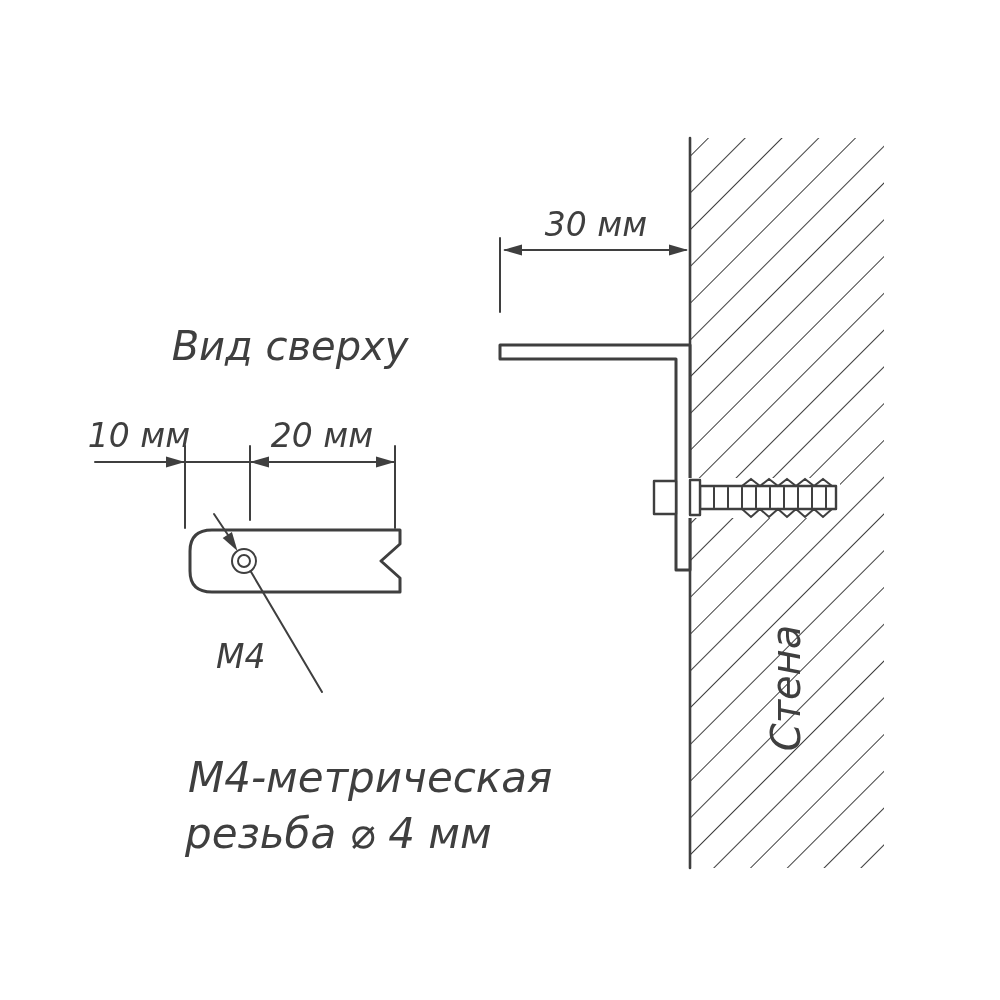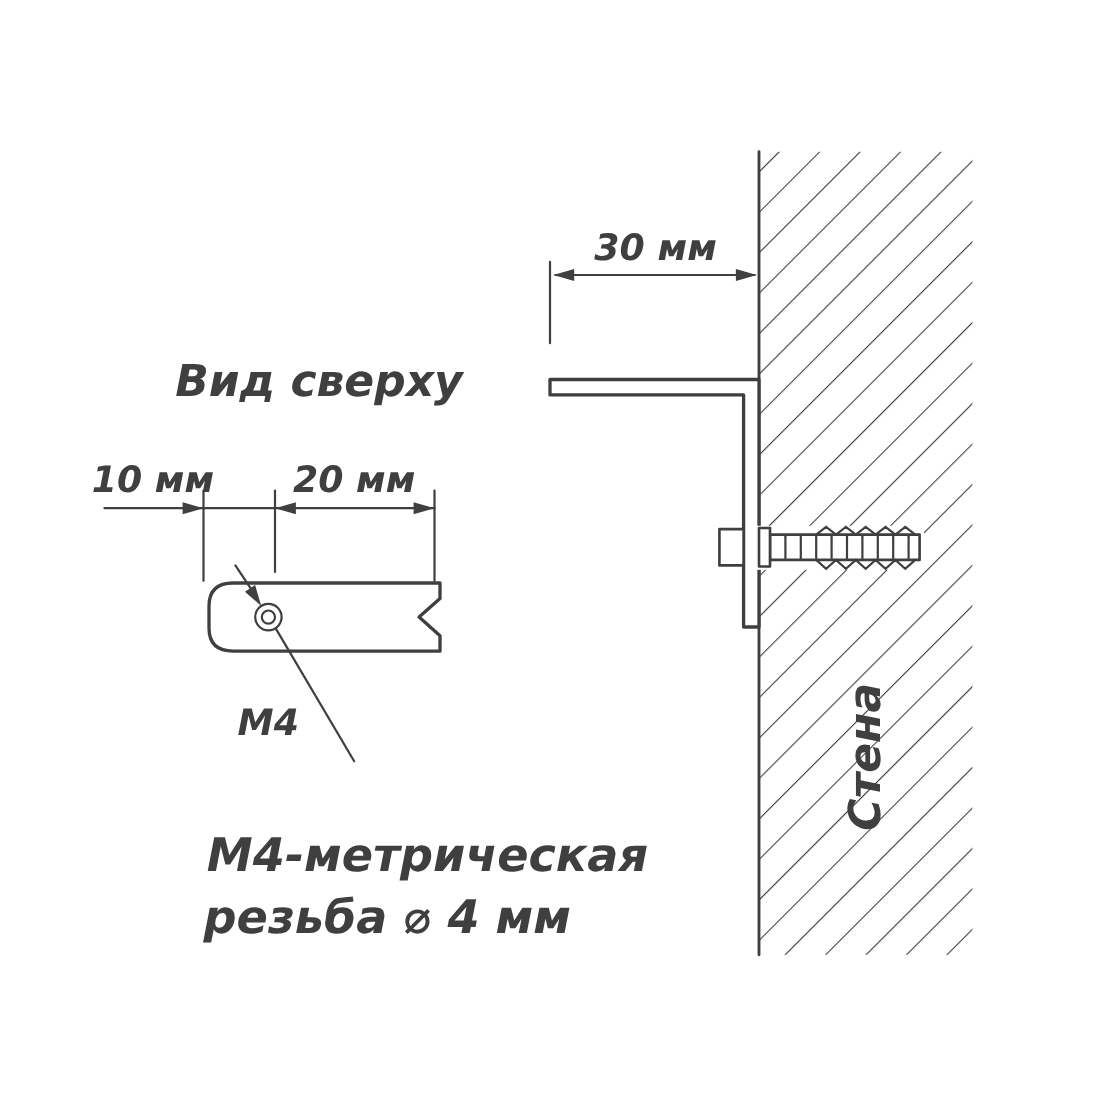--- a/index.html
+++ b/index.html
@@ -2,21 +2,21 @@
 <html style="--ink: #3f3f3f; --background: #ffffff;"><head>
 <meta charset="utf-8">
 <style>
   * { margin: 0; padding: 0; box-sizing: border-box; }
   html, body {
     width: 1000px; height: 1000px;
     background: var(--background, #ffffff);
     font-family: "DejaVu Sans", sans-serif;
     overflow: hidden;
   }
-  .canvas { position: relative; width: 1000px; height: 828px; font-weight: bold; }
+  .canvas { position: relative; width: 1000px; height: 828px; }
   svg { display: block; }
 
   .hatchline { stroke: var(--ink, #3f3f3f); stroke-width: 2; }
   .outline   { fill: var(--background, #ffffff); stroke: var(--ink, #3f3f3f); stroke-width: 3; stroke-linejoin: round; }
   .outline2  { fill: var(--background, #ffffff); stroke: var(--ink, #3f3f3f); stroke-width: 2.4; stroke-linejoin: round; }
   .stroke    { fill: none; stroke: var(--ink, #3f3f3f); stroke-width: 2.6; stroke-linecap: round; }
   .thin      { fill: none; stroke: var(--ink, #3f3f3f); stroke-width: 2; stroke-linecap: round; }
   .mask      { fill: var(--background, #ffffff); stroke: none; }
   .arrowhead { fill: var(--ink, #3f3f3f); stroke: none; }
 

